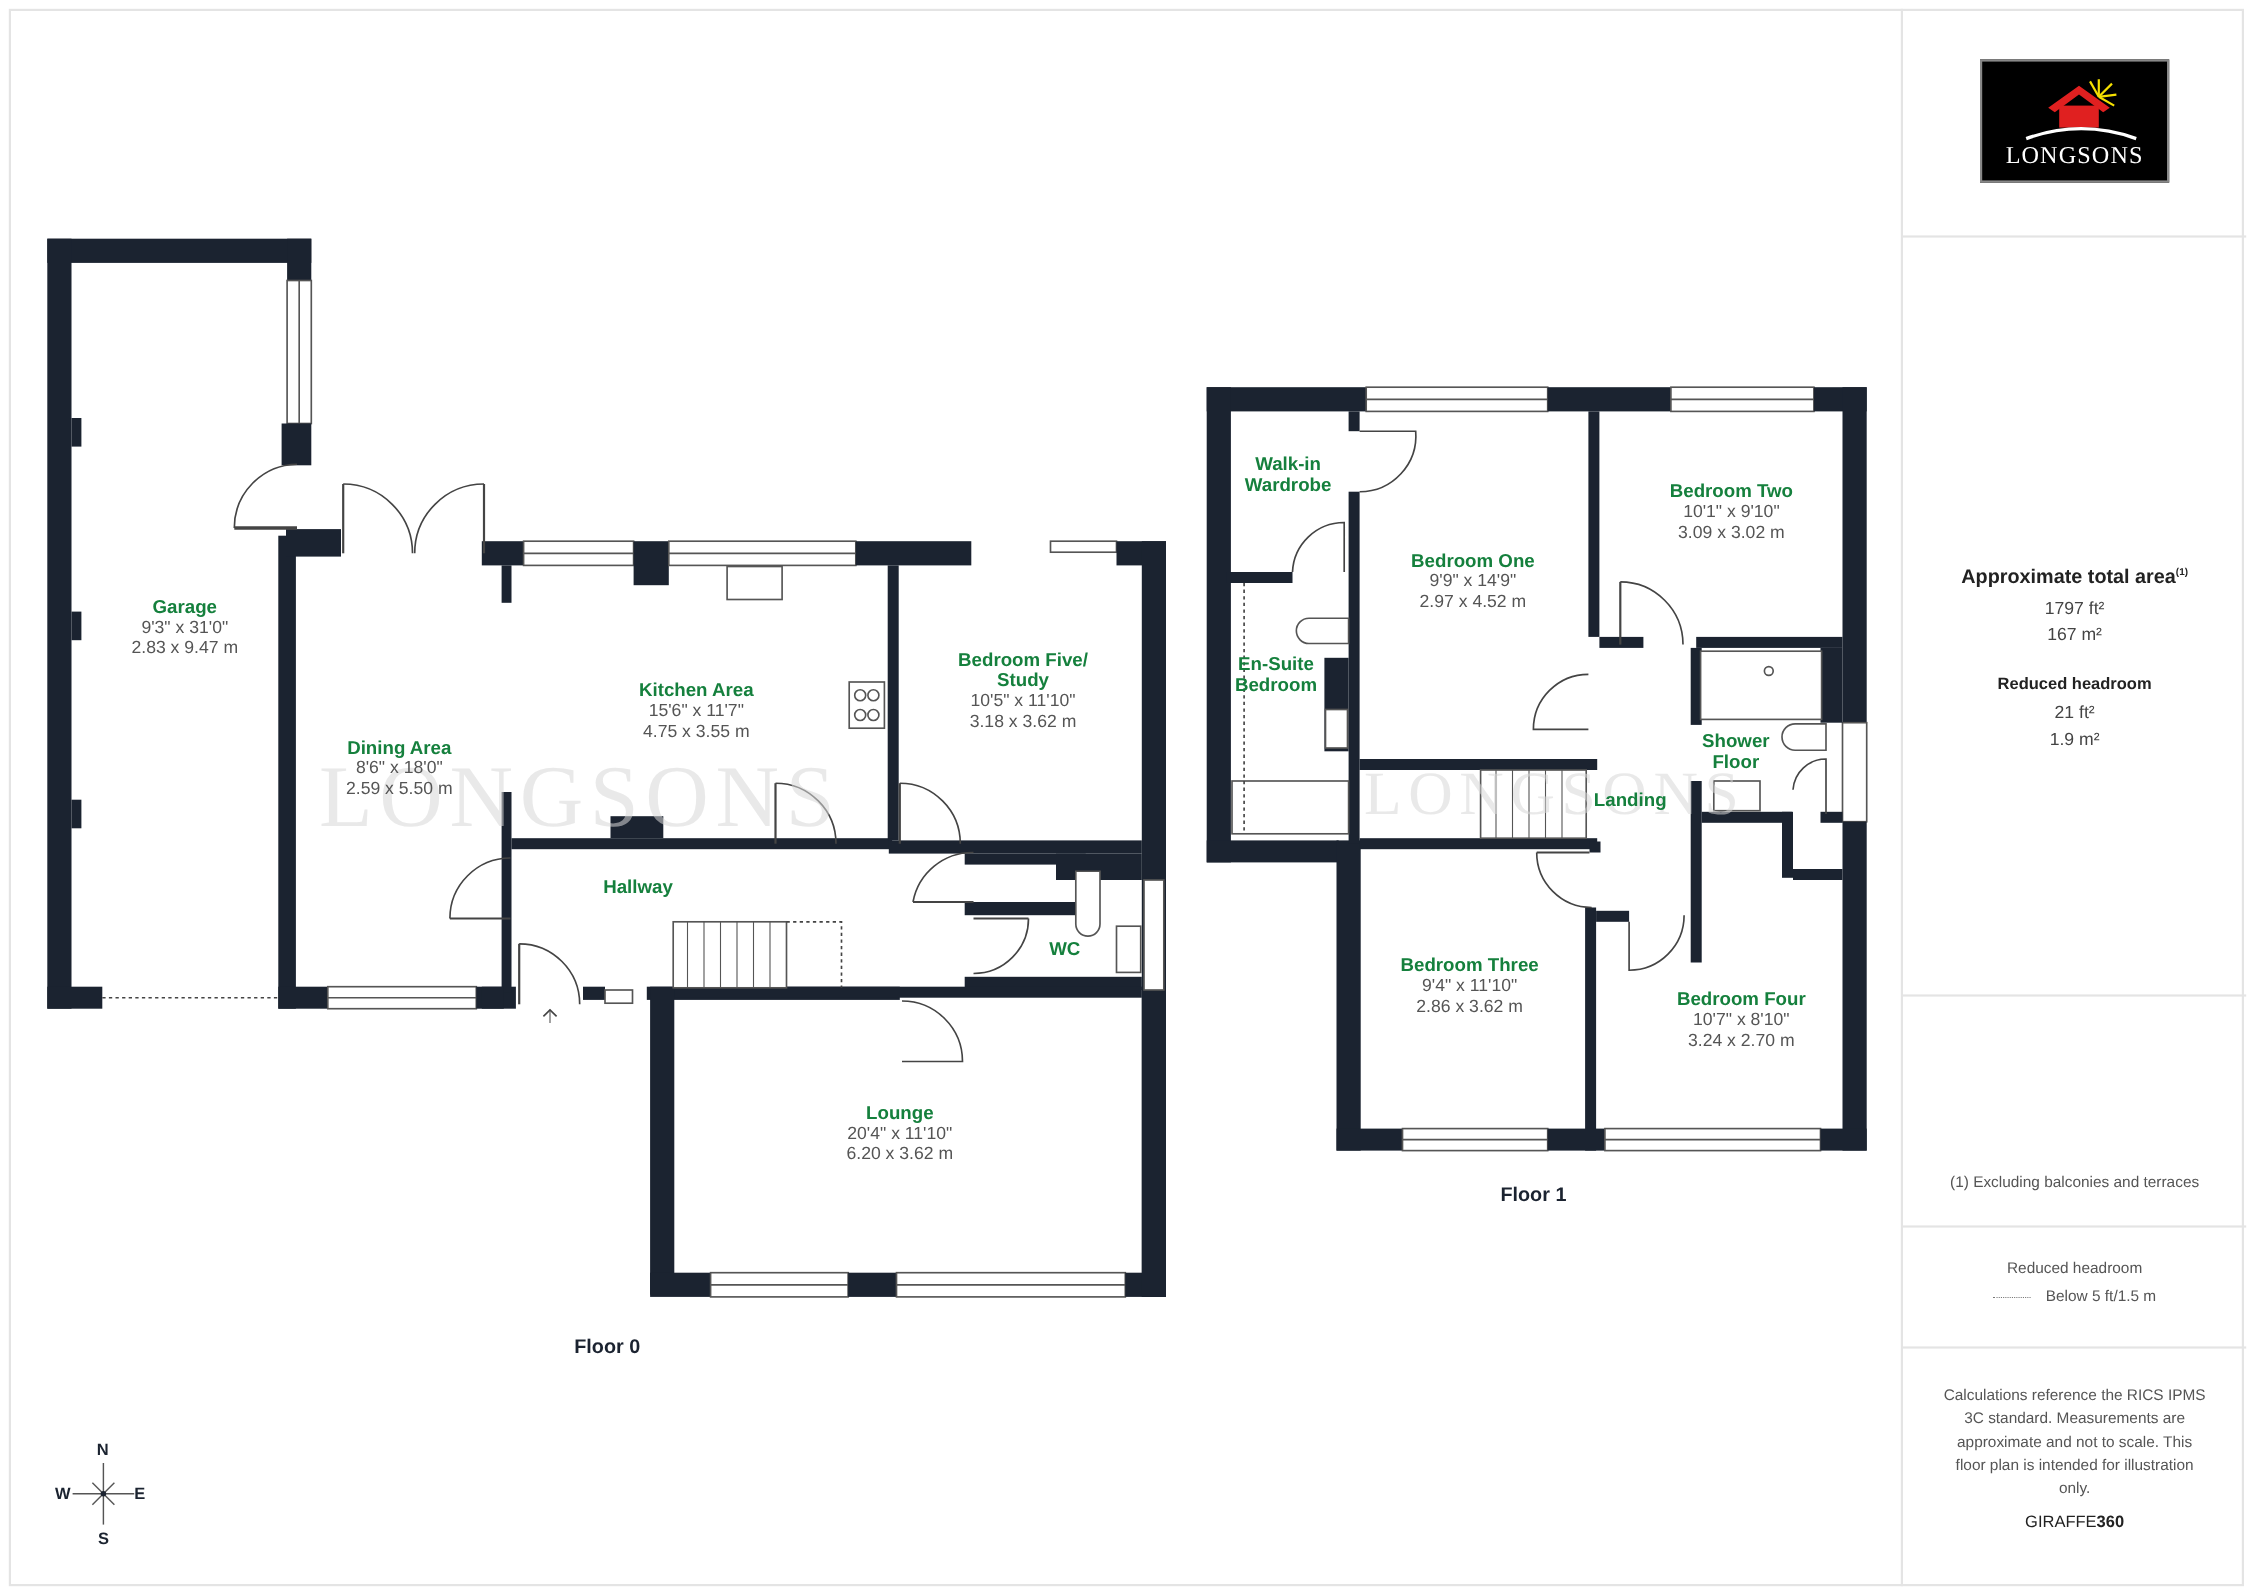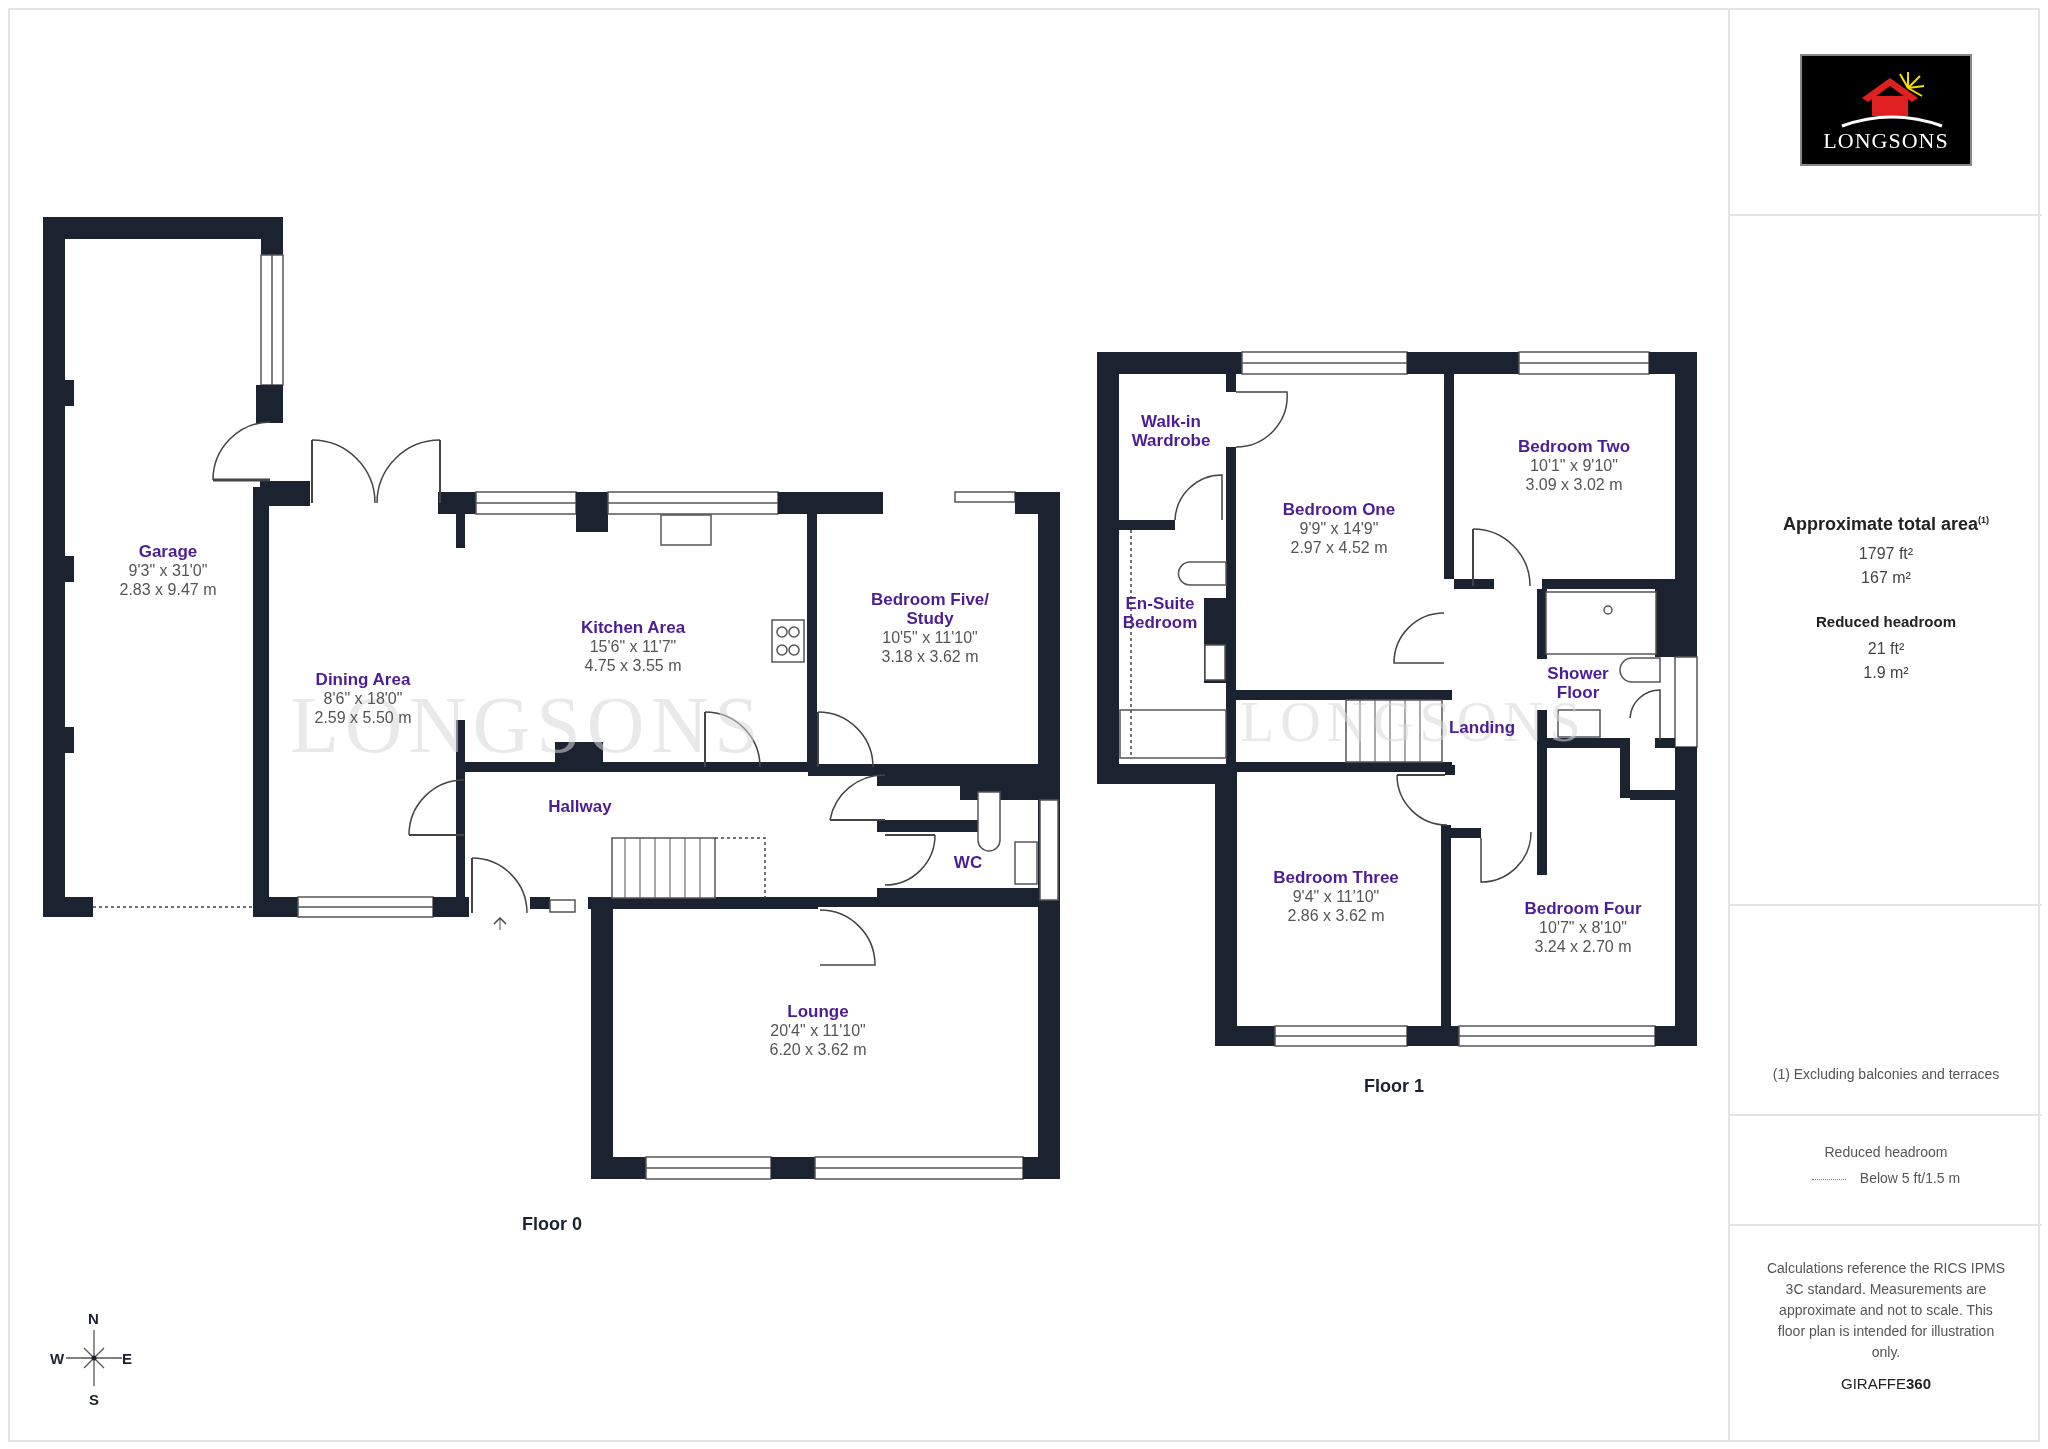--- a/index.html
+++ b/index.html
@@ -6,21 +6,21 @@
   body { width:2048px; height:1449px; position:relative; overflow:hidden; font-family:"Liberation Sans", sans-serif; }
   .frame { position:absolute; left:8px; top:8px; width:2032px; height:1434px; border:2px solid #e4e4e4; box-sizing:border-box; }
   .plan { position:absolute; left:0; top:0; width:1730px; height:1449px; }
   .plan svg { position:absolute; left:0; top:0; }
   .wall { fill:#1b2330; }
   .win { fill:#fff; stroke:#555; stroke-width:1.5; }
   .door { fill:none; stroke:#444; stroke-width:1.5; }
   .fix { fill:#fff; stroke:#555; stroke-width:1.5; }
   .dot { fill:none; stroke:#444; stroke-width:1.5; stroke-dasharray:3 3; }
   .room-label { position:absolute; text-align:center; transform:translateX(-50%); white-space:nowrap; }
-  .room-name { font-weight:bold; font-size:17px; color:#4c1d95; line-height:19px; }
+  .room-name { font-weight:bold; font-size:17px; color:#15803d; line-height:19px; }
   .room-dim { font-size:16px; color:#555; line-height:19px; }
   .floor-label { position:absolute; font-weight:bold; font-size:18px; color:#1b2330; transform:translateX(-50%); }
   .watermark { position:absolute; font-family:"Liberation Serif", serif; font-size:80px; color:#d8d8d8; letter-spacing:6px; opacity:0.55; pointer-events:none; }
   .compass { position:absolute; left:50px; top:1310px; width:110px; height:110px; }
   .compass span { position:absolute; font-weight:bold; font-size:15px; color:#1b2330; }
   .side { position:absolute; left:1728px; top:8px; width:312px; height:1434px; border-left:2px solid #e4e4e4; }
   .sec { position:absolute; left:0; width:312px; border-bottom:2px solid #e4e4e4; text-align:center; }
   .logo { position:absolute; left:70px; top:46px; width:172px; height:112px; background:#000; border:2px solid #888; box-sizing:border-box; }
   .logo-text { position:absolute; left:0; right:0; top:72px; text-align:center; color:#fff; font-family:"Liberation Serif", serif; font-size:22px; letter-spacing:1px; }
   .area-title { font-weight:bold; font-size:18px; color:#222; }

